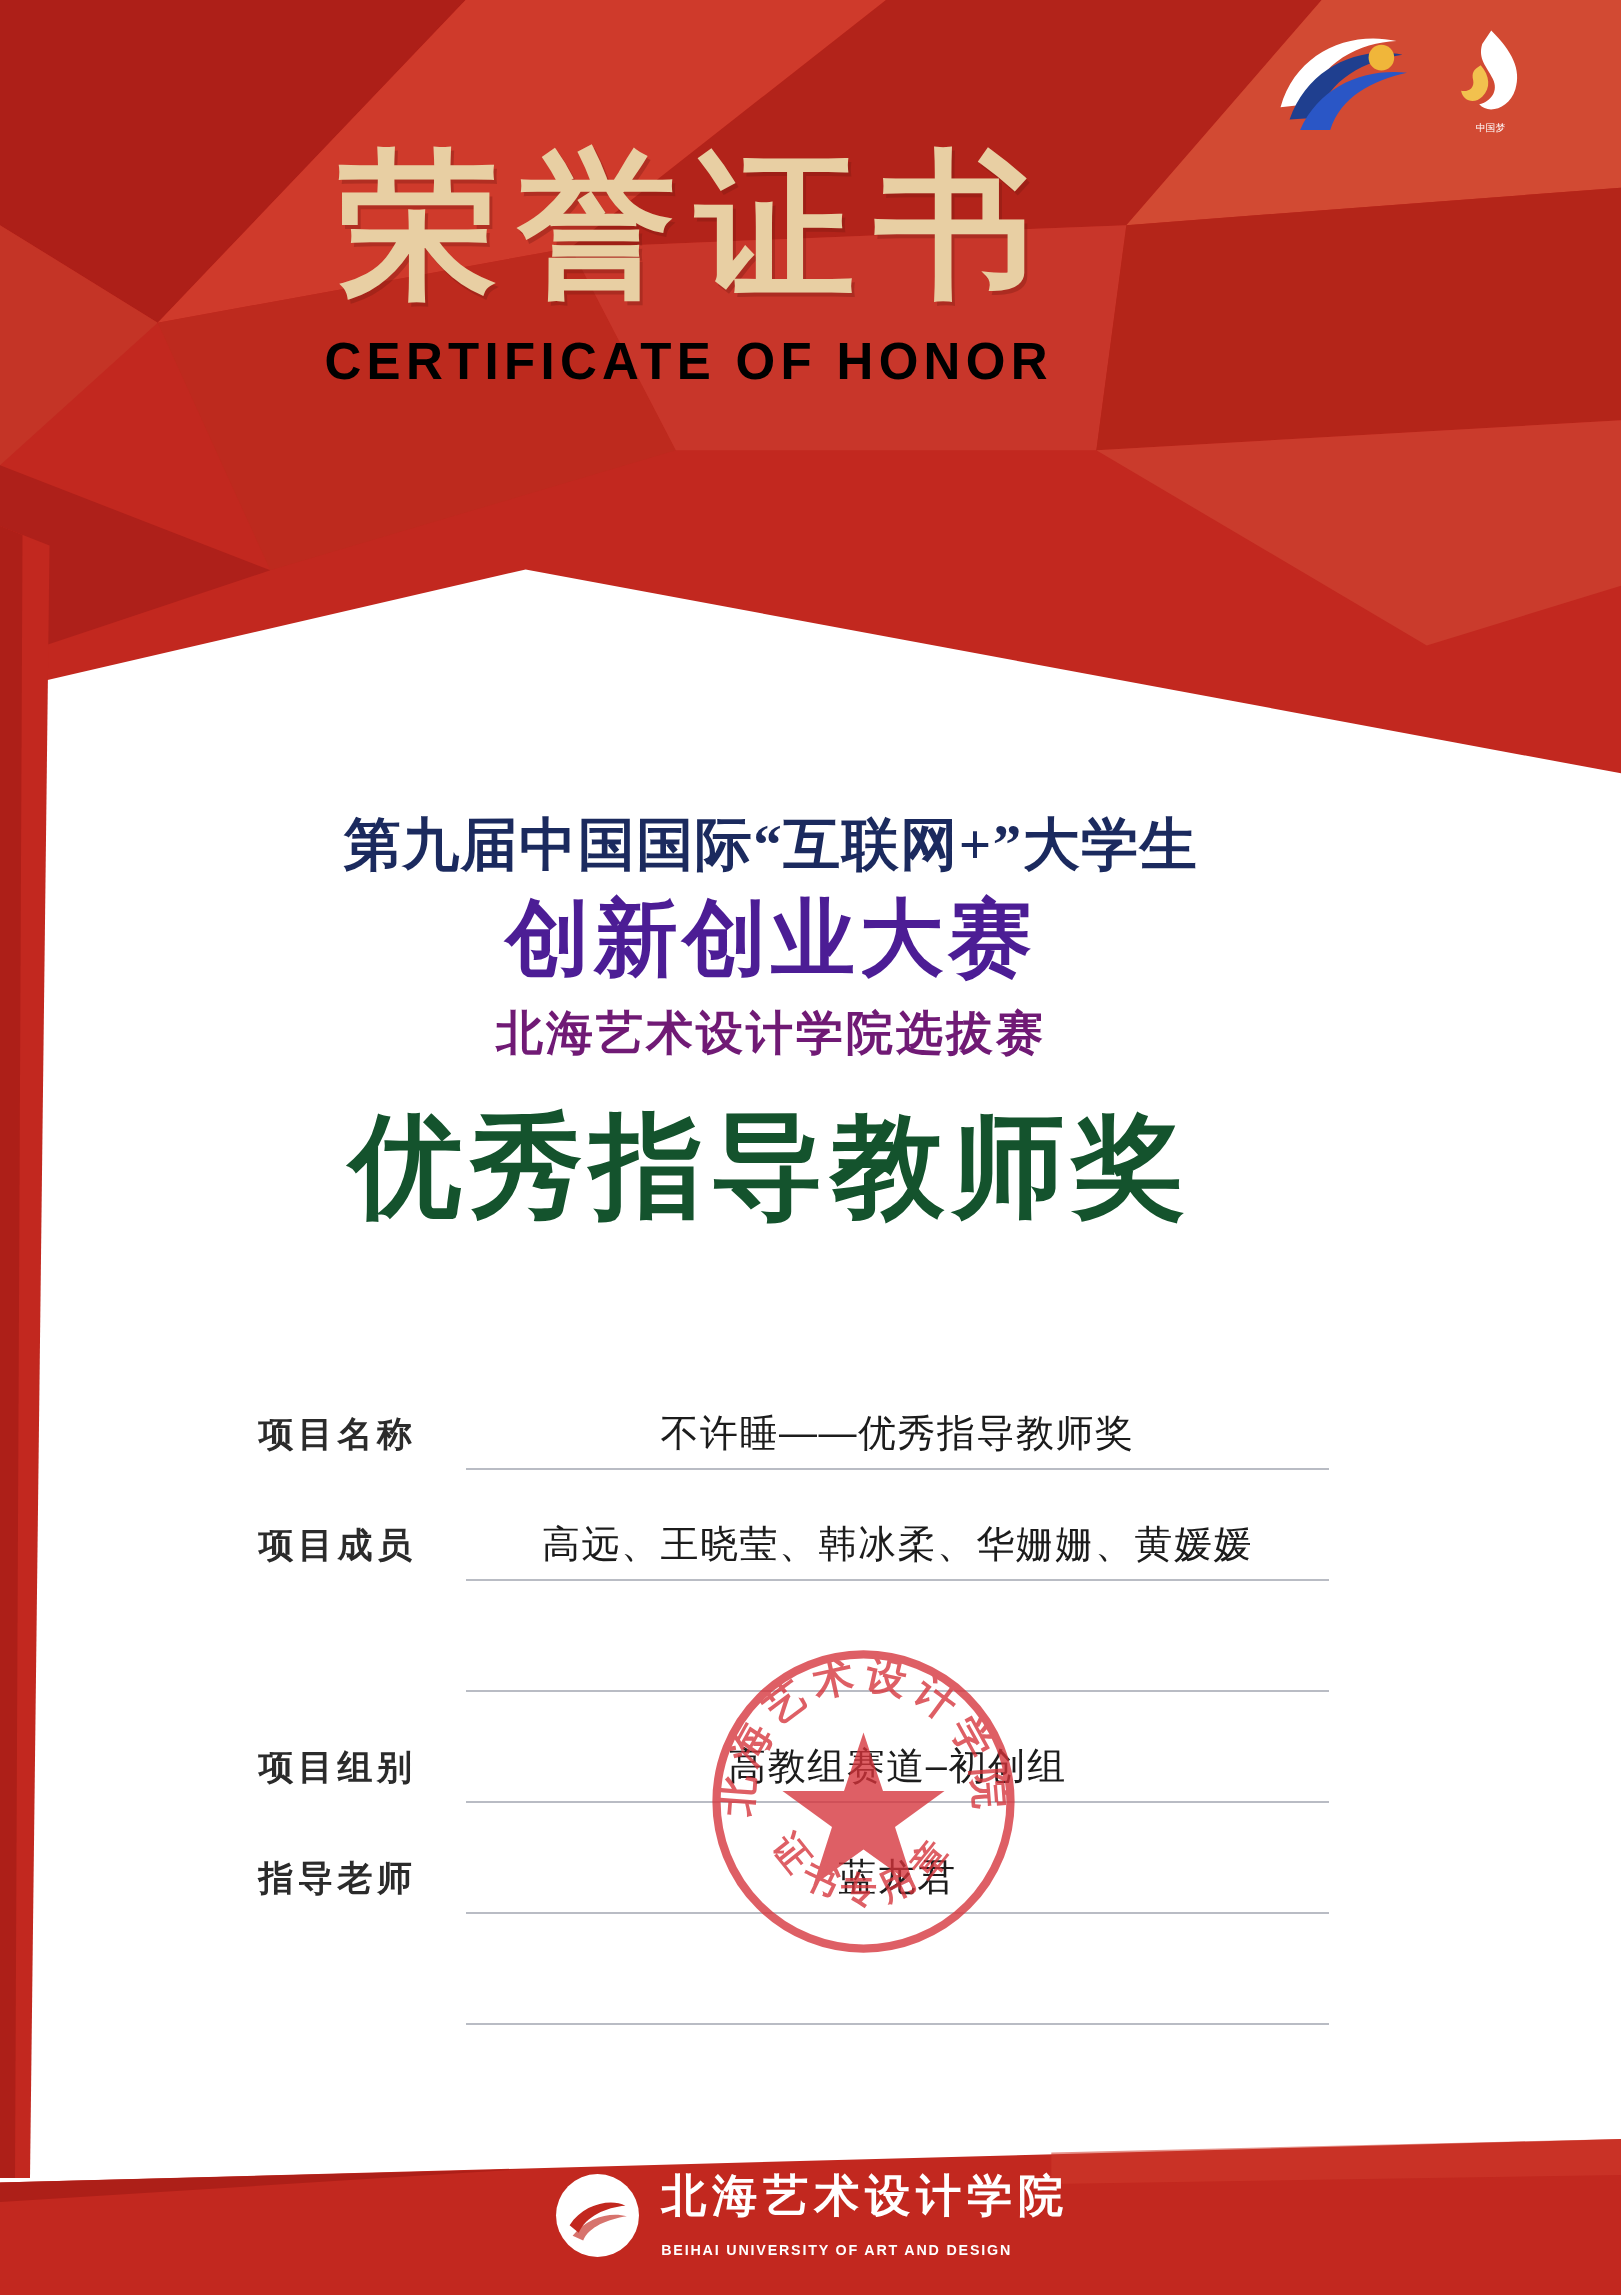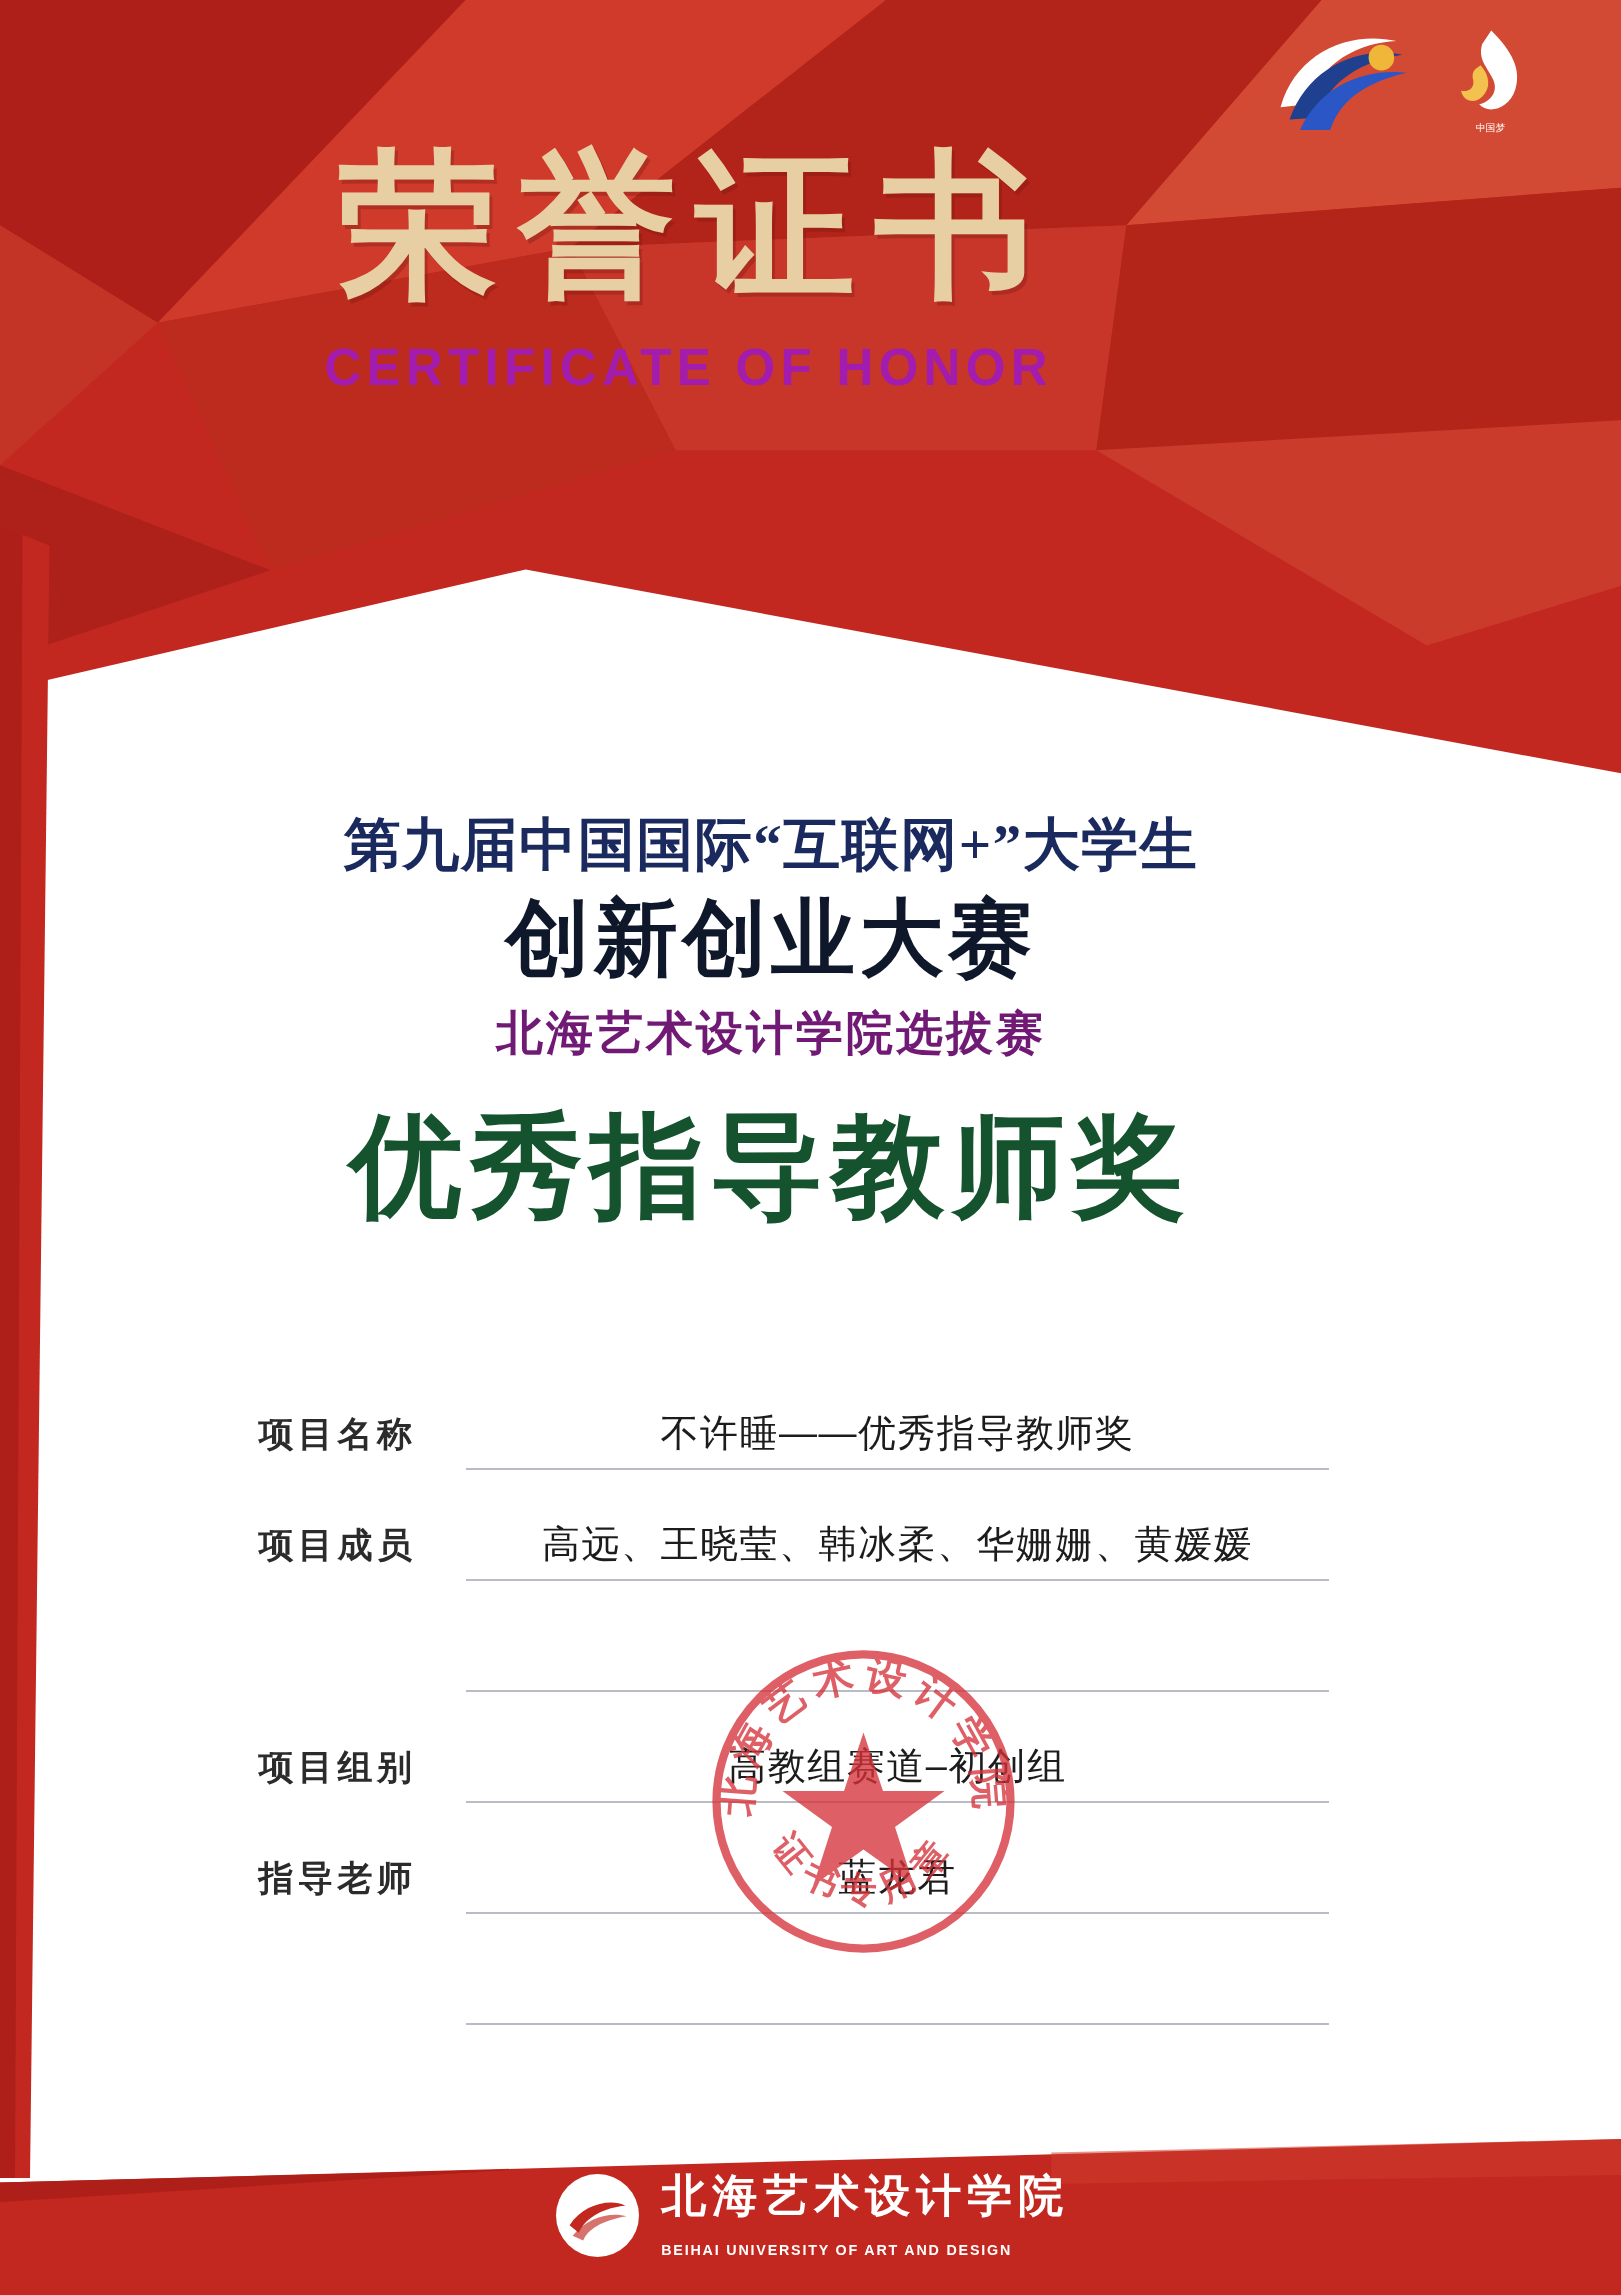--- a/index.html
+++ b/index.html
@@ -78,26 +78,26 @@
     font-family: "Liberation Serif", "DejaVu Serif", serif;
     font-weight: bold;
     font-size: 159px;
     letter-spacing: 19.5px;
     color: #e8cfa3;
     text-shadow: 3px 3.8px 0px rgba(120,25,18,0.35);
     line-height: 1.05;
     padding-left: 19.5px;
   }
   .en-title {
-    margin-top: 28px;
+    margin-top: 22px;
     font-family: "Liberation Sans", sans-serif;
     font-weight: bold;
     font-size: 51px;
     letter-spacing: 5.3px;
-    color: #a21caf;
+    color: #000000;
     padding-left: 5.3px;
   }
 
   
   .body-wrap {
     position: absolute;
     left: 0; top: 811px;
     width: 1542px;
     text-align: center;
     z-index: 4;
@@ -108,21 +108,21 @@
     font-size: 57px;
     color: #1b2a5e;
     letter-spacing: 1.5px;
     line-height: 1.2;
   }
   .h-line2 {
     margin-top: 13.5px;
     font-family: "Liberation Serif", "DejaVu Serif", serif;
     font-weight: bold;
     font-size: 84px;
-    color: #0f172a;
+    color: #4c1d95;
     letter-spacing: 4.5px;
     line-height: 1.1;
   }
   .h-line3 {
     margin-top: 16.5px;
     font-family: Liberation Serif, serif;
     font-weight: bold;
     font-size: 47px;
     color: #701a75;
     letter-spacing: 3px;

